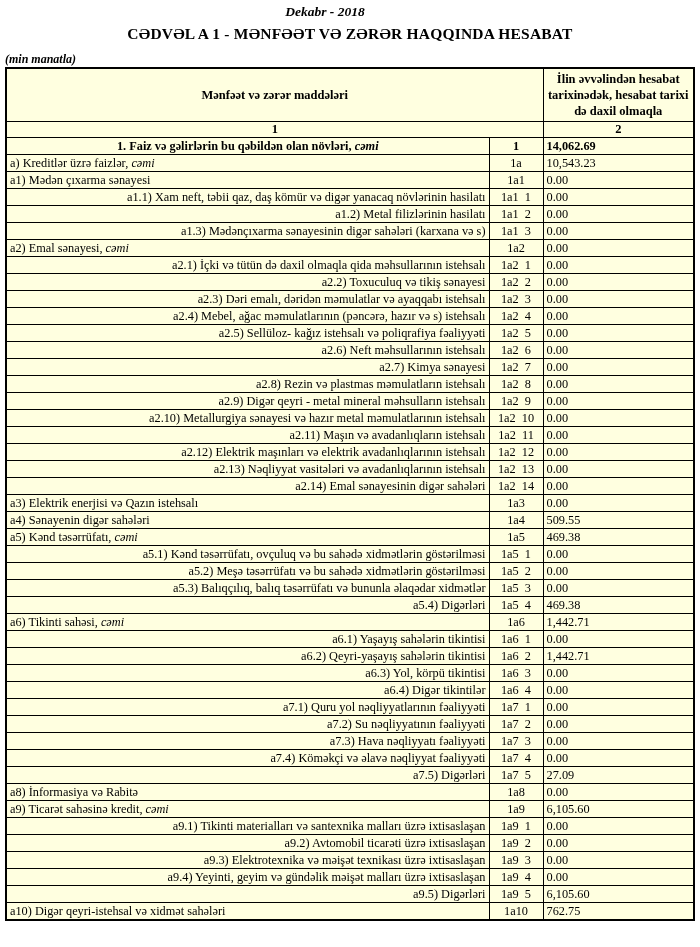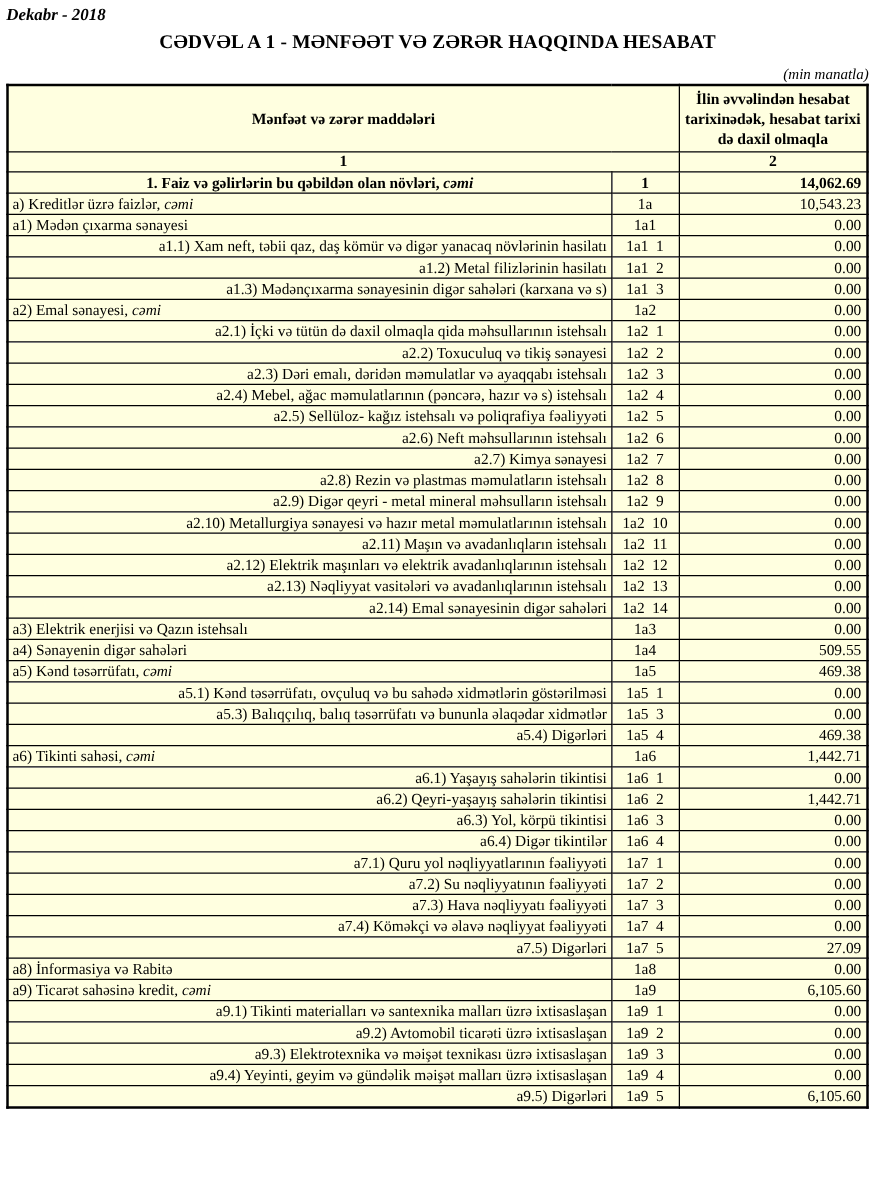--- a/index.html
+++ b/index.html
@@ -1,32 +1,32 @@
 <!DOCTYPE html>
 <html><head>
 <meta charset="utf-8">
 <style>
   * { box-sizing: border-box; }
   html, body { margin: 0; padding: 0; background: #ffffff; }
   body { font-family: "Liberation Serif", "DejaVu Serif", serif; color: #000; }
   .page { width: 700px; height: 947px; padding: 3px 5px 0 5px; overflow: hidden; background: #fff; }
 
-  .period { text-align: left; font-weight: 700; font-style: italic; font-size: 13.5px; line-height: 17px; padding-right: 50px; }
+  .period { text-align: center; font-weight: 700; font-style: italic; font-size: 13.5px; line-height: 17px; padding-right: 50px; }
   .title { text-align: center; font-weight: 700; font-size: 15.5px; margin: 5px 0 9px 0; letter-spacing: 0.2px; }
-  .unit { text-align: right; font-style: italic; font-size: 12px; line-height: 14px; margin-bottom: 1px; }
+  .unit { text-align: left; font-style: italic; font-size: 12px; line-height: 14px; margin-bottom: 1px; font-weight: bold; }
 
   table.pl { width: 100%; border-collapse: collapse; border: 2px solid #000; table-layout: fixed; }
   .pl th, .pl td { border: 1px solid #000; background: #FFFFE0; }
 
   .pl thead th { font-weight: 700; text-align: center; vertical-align: middle; font-size: 12.5px; line-height: 16px; padding: 2px 4px; }
   .pl thead tr.num-row th { line-height: 15px; padding: 0 2px; }
 
   .pl tbody td { font-size: 12.3px; line-height: 16px; height: 17px; padding: 0 3px; white-space: nowrap; overflow: hidden; vertical-align: middle; }
   .pl td.code { text-align: center; white-space: pre; padding: 0 1px; }
-  .pl td.val { text-align: right; padding-right: 4px; }
+  .pl td.val { text-align: left; padding-right: 4px; }
 
   .ind0 { padding-left: 3px; }
   .ind1 { padding-left: 10px; }
   .ind2 { padding-left: 18px; margin-top: 16px; }
   .ind3 { padding-left: 27px; text-align: right; }
   tr.bold td { font-weight: 700; text-align: center; }
   em { font-style: italic; }
 </style>
 </head>
 <body>
@@ -173,20 +173,25 @@
           <td class="desc ind2">a5) Kənd təsərrüfatı, <em>cəmi</em></td>
           <td class="code">1a5</td>
           <td class="val">469.38</td>
         </tr>
         <tr>
           <td class="desc ind3">a5.1) Kənd təsərrüfatı, ovçuluq və bu sahədə xidmətlərin göstərilməsi</td>
           <td class="code">1a5  1</td>
           <td class="val">0.00</td>
         </tr>
         <tr>
+          <td class="desc ind3">a5.2) Meşə təsərrüfatı və bu sahədə xidmətlərin göstərilməsi</td>
+          <td class="code">1a5  2</td>
+          <td class="val">0.00</td>
+        </tr>
+        <tr>
           <td class="desc ind3">a5.3) Balıqçılıq, balıq təsərrüfatı və bununla əlaqədar xidmətlər</td>
           <td class="code">1a5  3</td>
           <td class="val">0.00</td>
         </tr>
         <tr>
           <td class="desc ind3">a5.4) Digərləri</td>
           <td class="code">1a5  4</td>
           <td class="val">469.38</td>
         </tr>
         <tr>
@@ -267,16 +272,21 @@
         <tr>
           <td class="desc ind3">a9.4) Yeyinti, geyim və gündəlik məişət malları üzrə ixtisaslaşan</td>
           <td class="code">1a9  4</td>
           <td class="val">0.00</td>
         </tr>
         <tr>
           <td class="desc ind3">a9.5) Digərləri</td>
           <td class="code">1a9  5</td>
           <td class="val">6,105.60</td>
         </tr>
+        <tr>
+          <td class="desc ind2">a10) Digər qeyri-istehsal və xidmət sahələri</td>
+          <td class="code">1a10</td>
+          <td class="val">762.75</td>
+        </tr>
       </tbody>
   </table>
 
 </div>
 
 </body></html>

